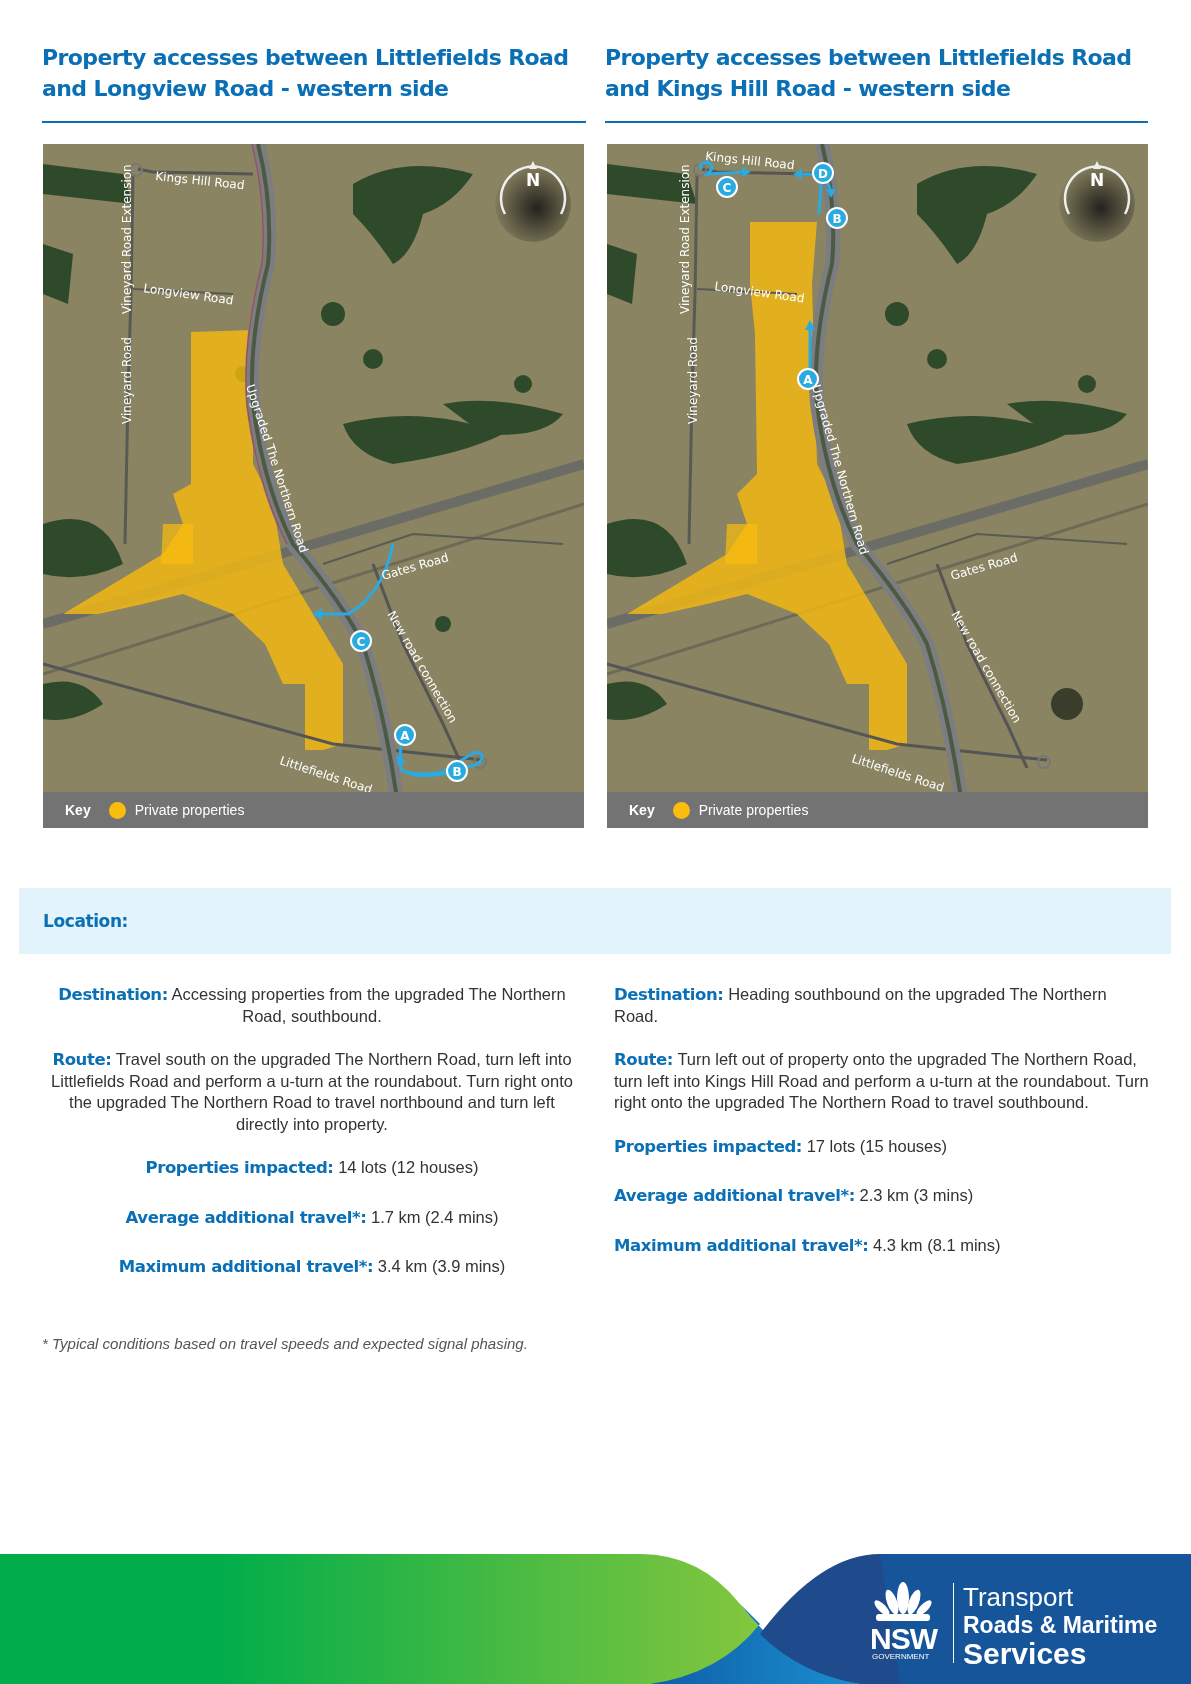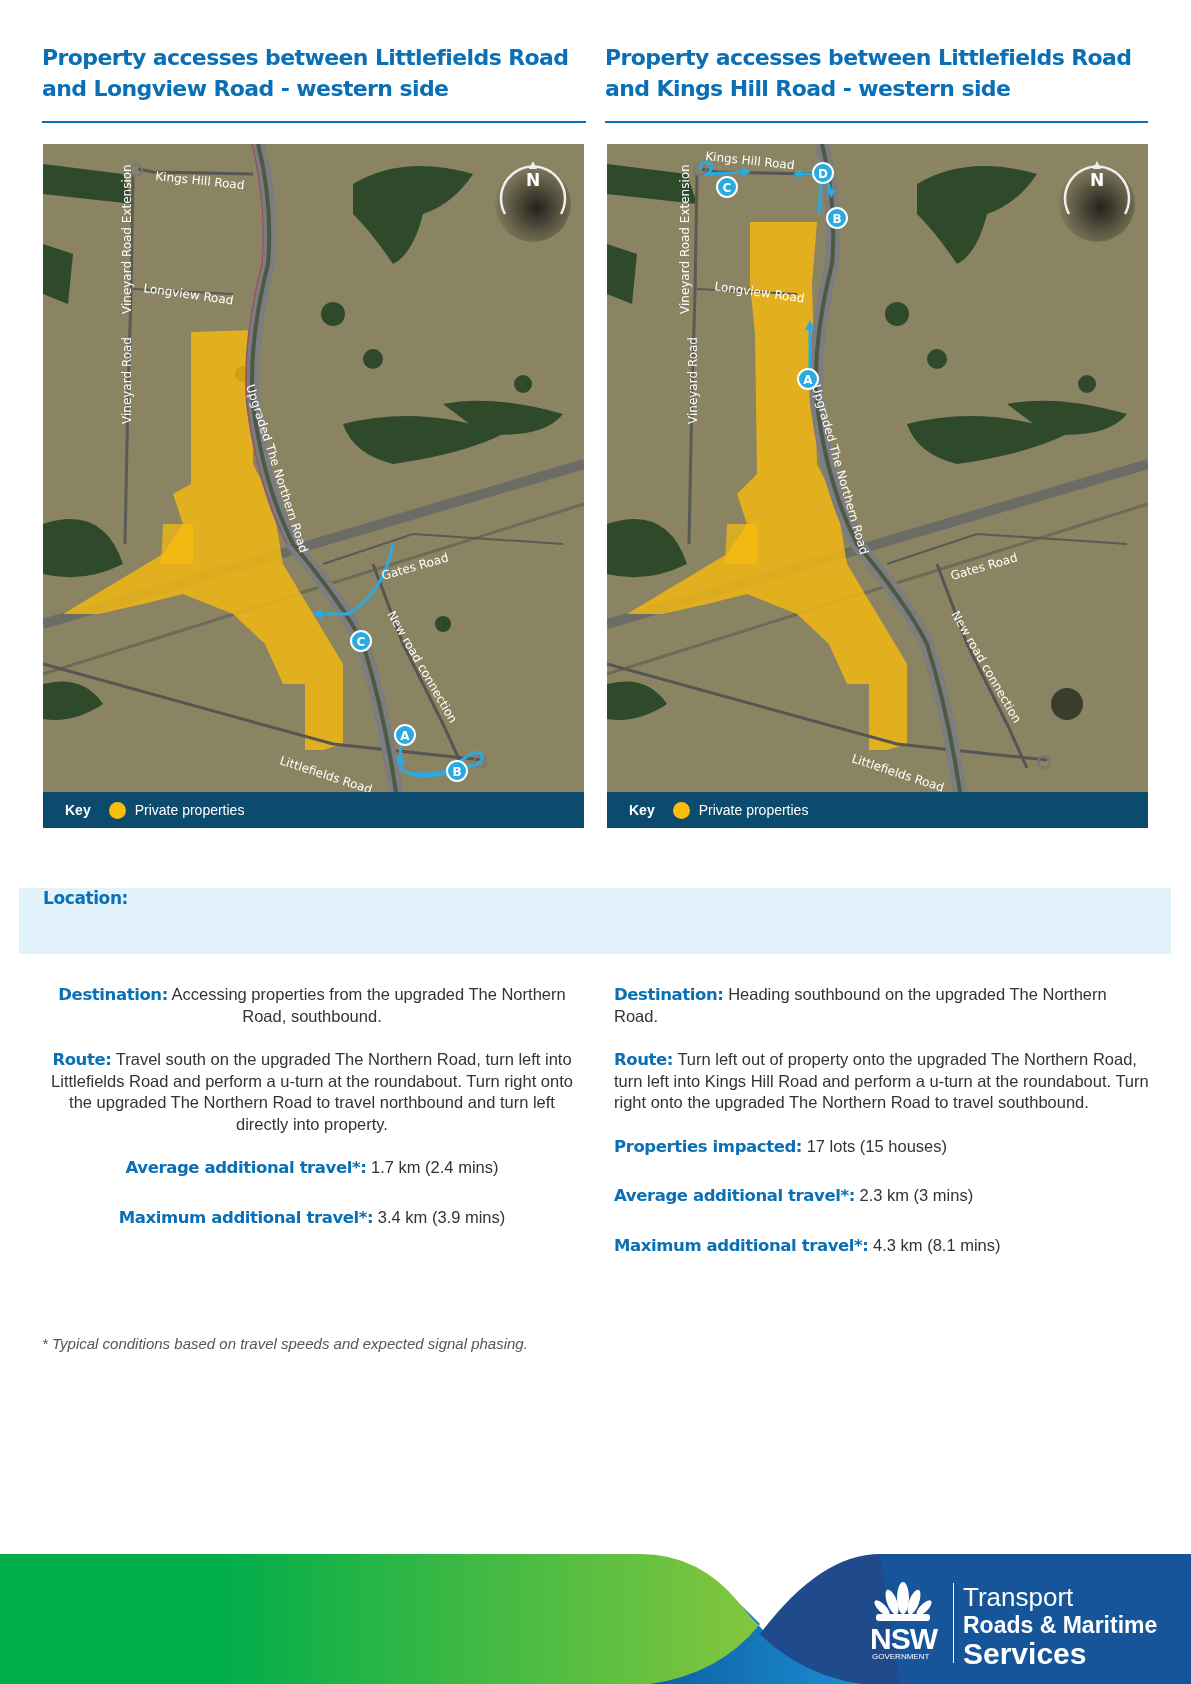--- a/index.html
+++ b/index.html
@@ -15,27 +15,27 @@
   .col-title.right { left: 605px; }
   .title-rule { position: absolute; top: 121px; height: 2px; background: #0a6fb5; width: 544px; }
   .title-rule.left { left: 42px; }
   .title-rule.right { left: 605px; width: 543px; }
 
   .map { position: absolute; top: 144px; width: 541px; height: 684px; overflow: hidden;
          background: #8b8560; }
   .map.left { left: 43px; }
   .map.right { left: 607px; }
   .map svg { position: absolute; left: 0; top: 0; }
-  .key-bar { position: absolute; left: 0; bottom: 0; width: 100%; height: 36px; background: #0c4a6e;
+  .key-bar { position: absolute; left: 0; bottom: 0; width: 100%; height: 36px; background: #737373;
              display: flex; align-items: center; padding-left: 22px; color: #fff; font-size: 14px; }
   .key-bar .key-label { font-weight: bold; margin-right: 18px; }
   .key-bar .dot { width: 17px; height: 17px; border-radius: 50%; background: #fbbd0d; margin-right: 9px; }
 
   .location-band { position: absolute; left: 19px; top: 888px; width: 1152px; height: 66px;
-                   background: #e3f3fb; display: flex; padding-left: 24px;
+                   background: #e3f3fb; display: flex; align-items: center; padding-left: 24px;
                    font-size: 17px; color: #333; }
   .label { color: #0a6fb5; font-weight: bold; font-family: "DejaVu Sans", sans-serif; letter-spacing: -0.4px; }
 
   .info { position: absolute; top: 984px; width: 540px; font-size: 16.5px; line-height: 21.5px; color: #333; }
   .info.left { left: 42px; text-align: center; }
   .info.right { left: 614px; width: 540px; }
   .info p { margin-bottom: 22px; }
   .info .stat { margin-bottom: 28px; }
   .footnote { position: absolute; left: 42px; top: 1319px; font-style: italic; font-size: 15px; color: #555; margin-top: 16px; }
 
@@ -235,20 +235,24 @@
 <div class="info left">
   <p>
     <span class="label">Destination:</span>
     <span>Accessing properties from the upgraded The Northern Road, southbound.</span>
   </p>
   <p>
     <span class="label">Route:</span>
     <span>Travel south on the upgraded The Northern Road, turn left into Littlefields Road and perform a u-turn at the roundabout. Turn right onto the upgraded The Northern Road to travel northbound and turn left directly into property.</span>
   </p>
   <p class="stat">
+    <span class="label">Properties impacted:</span>
+    <span>14 lots (12 houses)</span>
+  </p>
+  <p class="stat">
     <span class="label">Average additional travel*:</span>
     <span>1.7 km (2.4 mins)</span>
   </p>
   <p class="stat">
     <span class="label">Maximum additional travel*:</span>
     <span>3.4 km (3.9 mins)</span>
   </p>
 </div>
 
 <div class="info right">

